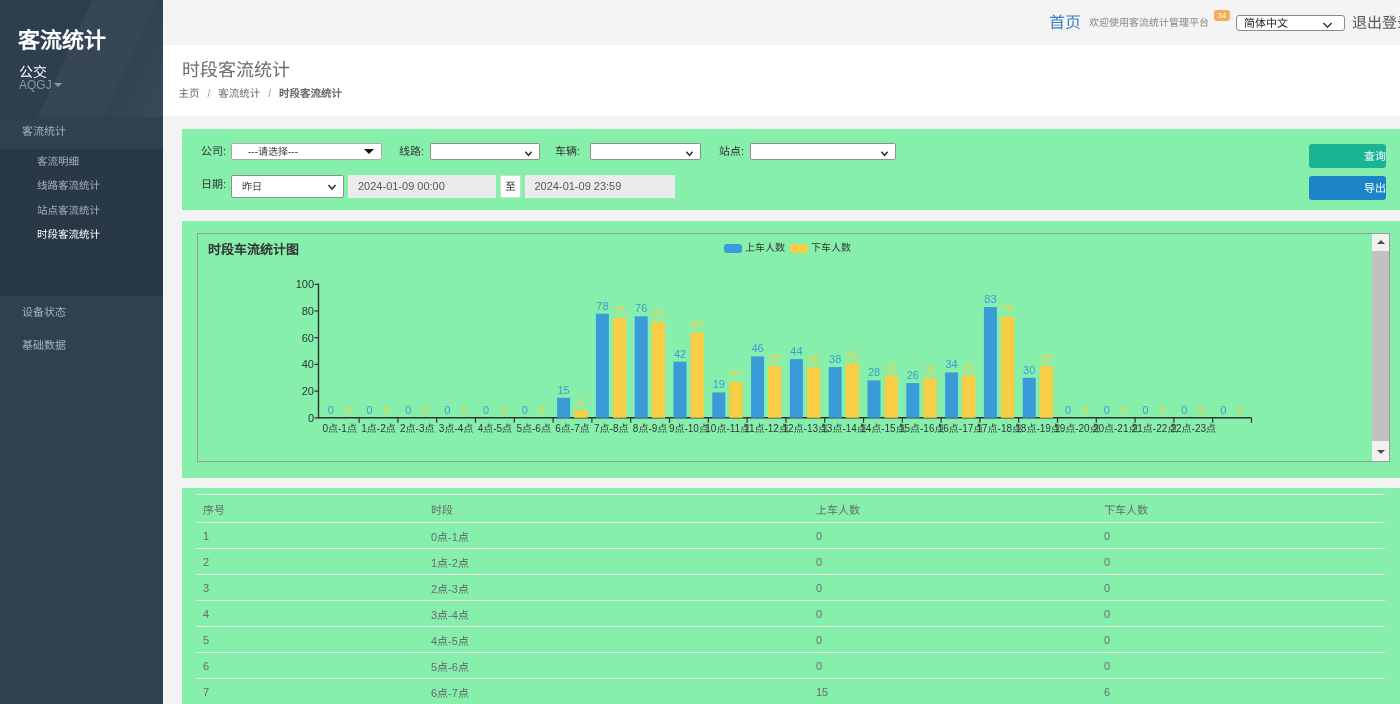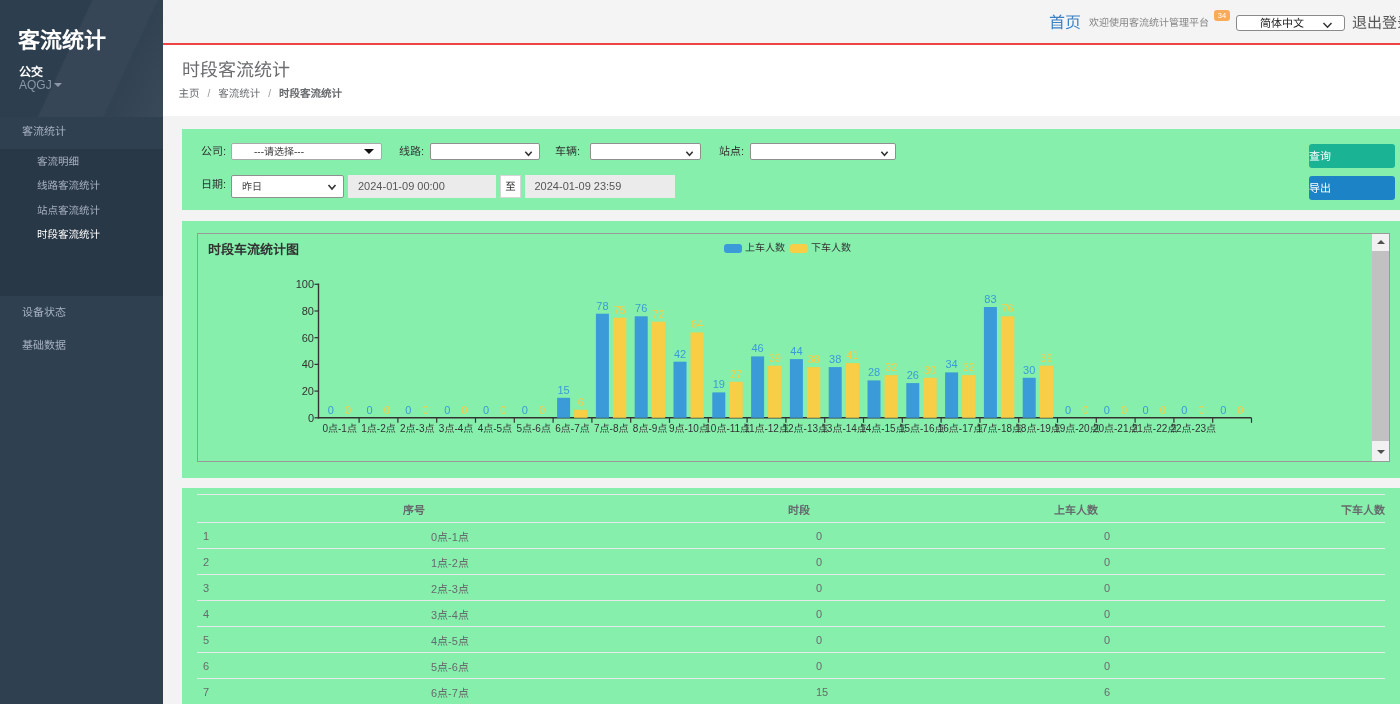--- a/index.html
+++ b/index.html
@@ -1,61 +1,61 @@
 <!DOCTYPE html>
 <html lang="zh-CN"><head><meta charset="utf-8">
 <title>时段客流统计</title>
 <style>
 *{margin:0;padding:0;box-sizing:border-box}
 html,body{width:1400px;height:704px;overflow:hidden;font-family:"Liberation Sans",sans-serif;background:#f3f3f4}
 #sidebar{position:absolute;left:0;top:0;width:163px;height:704px;background:#2f4050}
 #profile{position:absolute;left:0;top:0;width:163px;height:117px;
  background:linear-gradient(115deg,rgba(255,255,255,0) 0%,rgba(255,255,255,0) 42%,rgba(255,255,255,0.045) 43%,rgba(255,255,255,0.045) 72%,rgba(255,255,255,0.02) 73%,rgba(255,255,255,0.06) 100%),#2d3e4f}
 #logo{position:absolute;left:18px;top:29px;font-size:22px;line-height:23px;font-weight:700;color:#fff}
-#org{position:absolute;left:19px;top:66px;font-size:12px;line-height:12px;font-weight:700;color:#fff}
+#org{position:absolute;left:19px;top:66px;font-size:14px;line-height:12px;font-weight:400;color:#fff}
 #acct{position:absolute;left:19px;top:79px;font-size:12px;line-height:13px;color:#8b98a8}
 #acct .caret{display:inline-block;width:0;height:0;border-left:4px solid transparent;border-right:4px solid transparent;border-top:4px solid #8b98a8;vertical-align:2px;margin-left:2px}
 .mparent{position:absolute;left:0;width:163px;height:32px;line-height:32px;padding-left:22px;font-size:11px;color:#a7b1c2}
 #msub{position:absolute;left:0;top:149px;width:163px;height:147px;background:#293846}
 .sub{height:24.4px;line-height:24.4px;padding-left:37px;font-size:10.5px;color:#a7b1c2}
 .sub.act{color:#fff}
-#topbar{position:absolute;left:163px;top:0;width:1237px;height:46px;background:#f4f4f5;border-bottom:3px solid #ef4444}
+#topbar{position:absolute;left:163px;top:0;width:1237px;height:46px;background:#f4f4f5;border-bottom:1px solid #ef4444}
 #home{position:absolute;left:886px;top:14px;font-size:16px;line-height:17px;color:#3b82c4}
 #welcome{position:absolute;left:926px;top:17px;font-size:10px;line-height:11px;color:#858585;white-space:nowrap}
 #badge{position:absolute;left:1051px;top:10px;width:16px;height:11px;background:#f8ac59;border-radius:3px;color:#fff;font-size:7.5px;line-height:11px;text-align:center}
-#lang{position:absolute;left:1073px;top:15px;width:109px;height:16px;border:1px solid #8a8a8a;border-radius:3px;background:#fff;font-size:11px;color:#222;line-height:14px;padding-left:23px}
+#lang{position:absolute;left:1073px;top:15px;width:109px;height:16px;border:1px solid #8a8a8a;border-radius:3px;background:#fff;font-size:11px;color:#222;line-height:14px;padding-left:7px}
 #lang svg{position:absolute;right:11px;top:4px}
 #logout{position:absolute;left:1189px;top:17px;font-size:15px;line-height:11px;color:#555;white-space:nowrap}
 #heading{position:absolute;left:163px;top:45px;width:1237px;height:71px;background:#fff}
 #ptitle{position:absolute;left:19px;top:16px;font-size:18px;line-height:19px;color:#6a6c6e}
 #crumbs{font-size:10.5px;line-height:11px;color:#676a6c}
 #crumbs .sep{color:#999;padding:0 8px;font-size:10px}
 #crumbs b{color:#676a6c}
 .panel{position:absolute;background:#86efac}
 #filter{left:182px;top:129px;width:1218px;height:81px}
 .flabel{position:absolute;font-size:11px;line-height:11px;color:#333}
-.sel{position:absolute;background:#fff;border:1px solid #8f8f8f;border-radius:2px;font-size:10px;color:#444;line-height:15px;padding-left:22px}
+.sel{position:absolute;background:#fff;border:1px solid #8f8f8f;border-radius:2px;font-size:10px;color:#444;line-height:15px;padding-left:16px}
 .sel svg,.sel .tri{position:absolute;right:6px}
 .tri{width:0;height:0;border-left:5px solid transparent;border-right:5px solid transparent;border-top:5.5px solid #111;top:5px;right:7.5px!important}
 .ginput{position:absolute;height:23px;background:#ebebeb;font-size:11px;color:#555;line-height:23px;padding-left:10px}
 #zhi{position:absolute;left:318px;top:46px;width:21px;height:23px;background:#fff;border:1px solid #d6d6d6;font-size:10.5px;color:#333;text-align:center;line-height:21px}
-.btn{position:absolute;left:1127px;width:86px;height:24px;border-radius:3px;color:#fff;font-size:11px;text-align:left;line-height:24px}
+.btn{position:absolute;left:1127px;width:77px;height:24px;border-radius:3px;color:#fff;font-size:11px;text-align:right;line-height:24px}
 #chartpanel{left:182px;top:221px;width:1218px;height:257px}
 #chartbox{position:absolute;left:15px;top:12px;width:1193px;height:229px;border:1px solid #999}
 #ctitle{position:absolute;left:10px;top:9px;font-size:13px;line-height:13px;font-weight:700;color:#333}
 .lgsw{position:absolute;top:9.5px;width:17.5px;height:9.5px;border-radius:3px}
 .lgtx{position:absolute;top:9px;font-size:10px;line-height:10px;color:#333}
 #sbar{position:absolute;right:0;top:0;width:17px;height:227px;background:#f1f1f1}
 .sbtn{position:absolute;left:0;width:17px;height:17px;background:#f1f1f1}
 .sbtn .up{position:absolute;left:4.5px;top:6px;width:0;height:0;border-left:4px solid transparent;border-right:4px solid transparent;border-bottom:4.5px solid #505050}
 .sbtn .dn{position:absolute;left:4.5px;top:6px;width:0;height:0;border-left:4px solid transparent;border-right:4px solid transparent;border-top:4.5px solid #505050}
 #sthumb{position:absolute;left:0;top:17px;width:17px;height:190px;background:#c1c1c1}
 #tablepanel{left:182px;top:488px;width:1218px;height:216px}
 table{border-collapse:collapse;table-layout:fixed;position:absolute;left:15px;top:6px;width:1188px;font-size:11px;color:#676a6c}
-th{text-align:right;font-weight:700;height:28px;border-top:1px solid #e7eaec;border-bottom:1px solid #e7eaec;padding-left:6px}
+th{text-align:left;font-weight:400;height:28px;border-top:1px solid #e7eaec;border-bottom:1px solid #e7eaec;padding-left:6px}
 td{height:26px;border-bottom:1px solid #e7eaec;padding-left:6px}
 </style></head>
 <body>
 <div id="sidebar">
   <div id="profile"></div>
   <div id="logo">客流统计</div>
   <div id="org">公交</div>
   <div id="acct">AQGJ<span class="caret"></span></div>
   <div class="mparent" style="top:115px">客流统计</div>
   <div id="msub">

